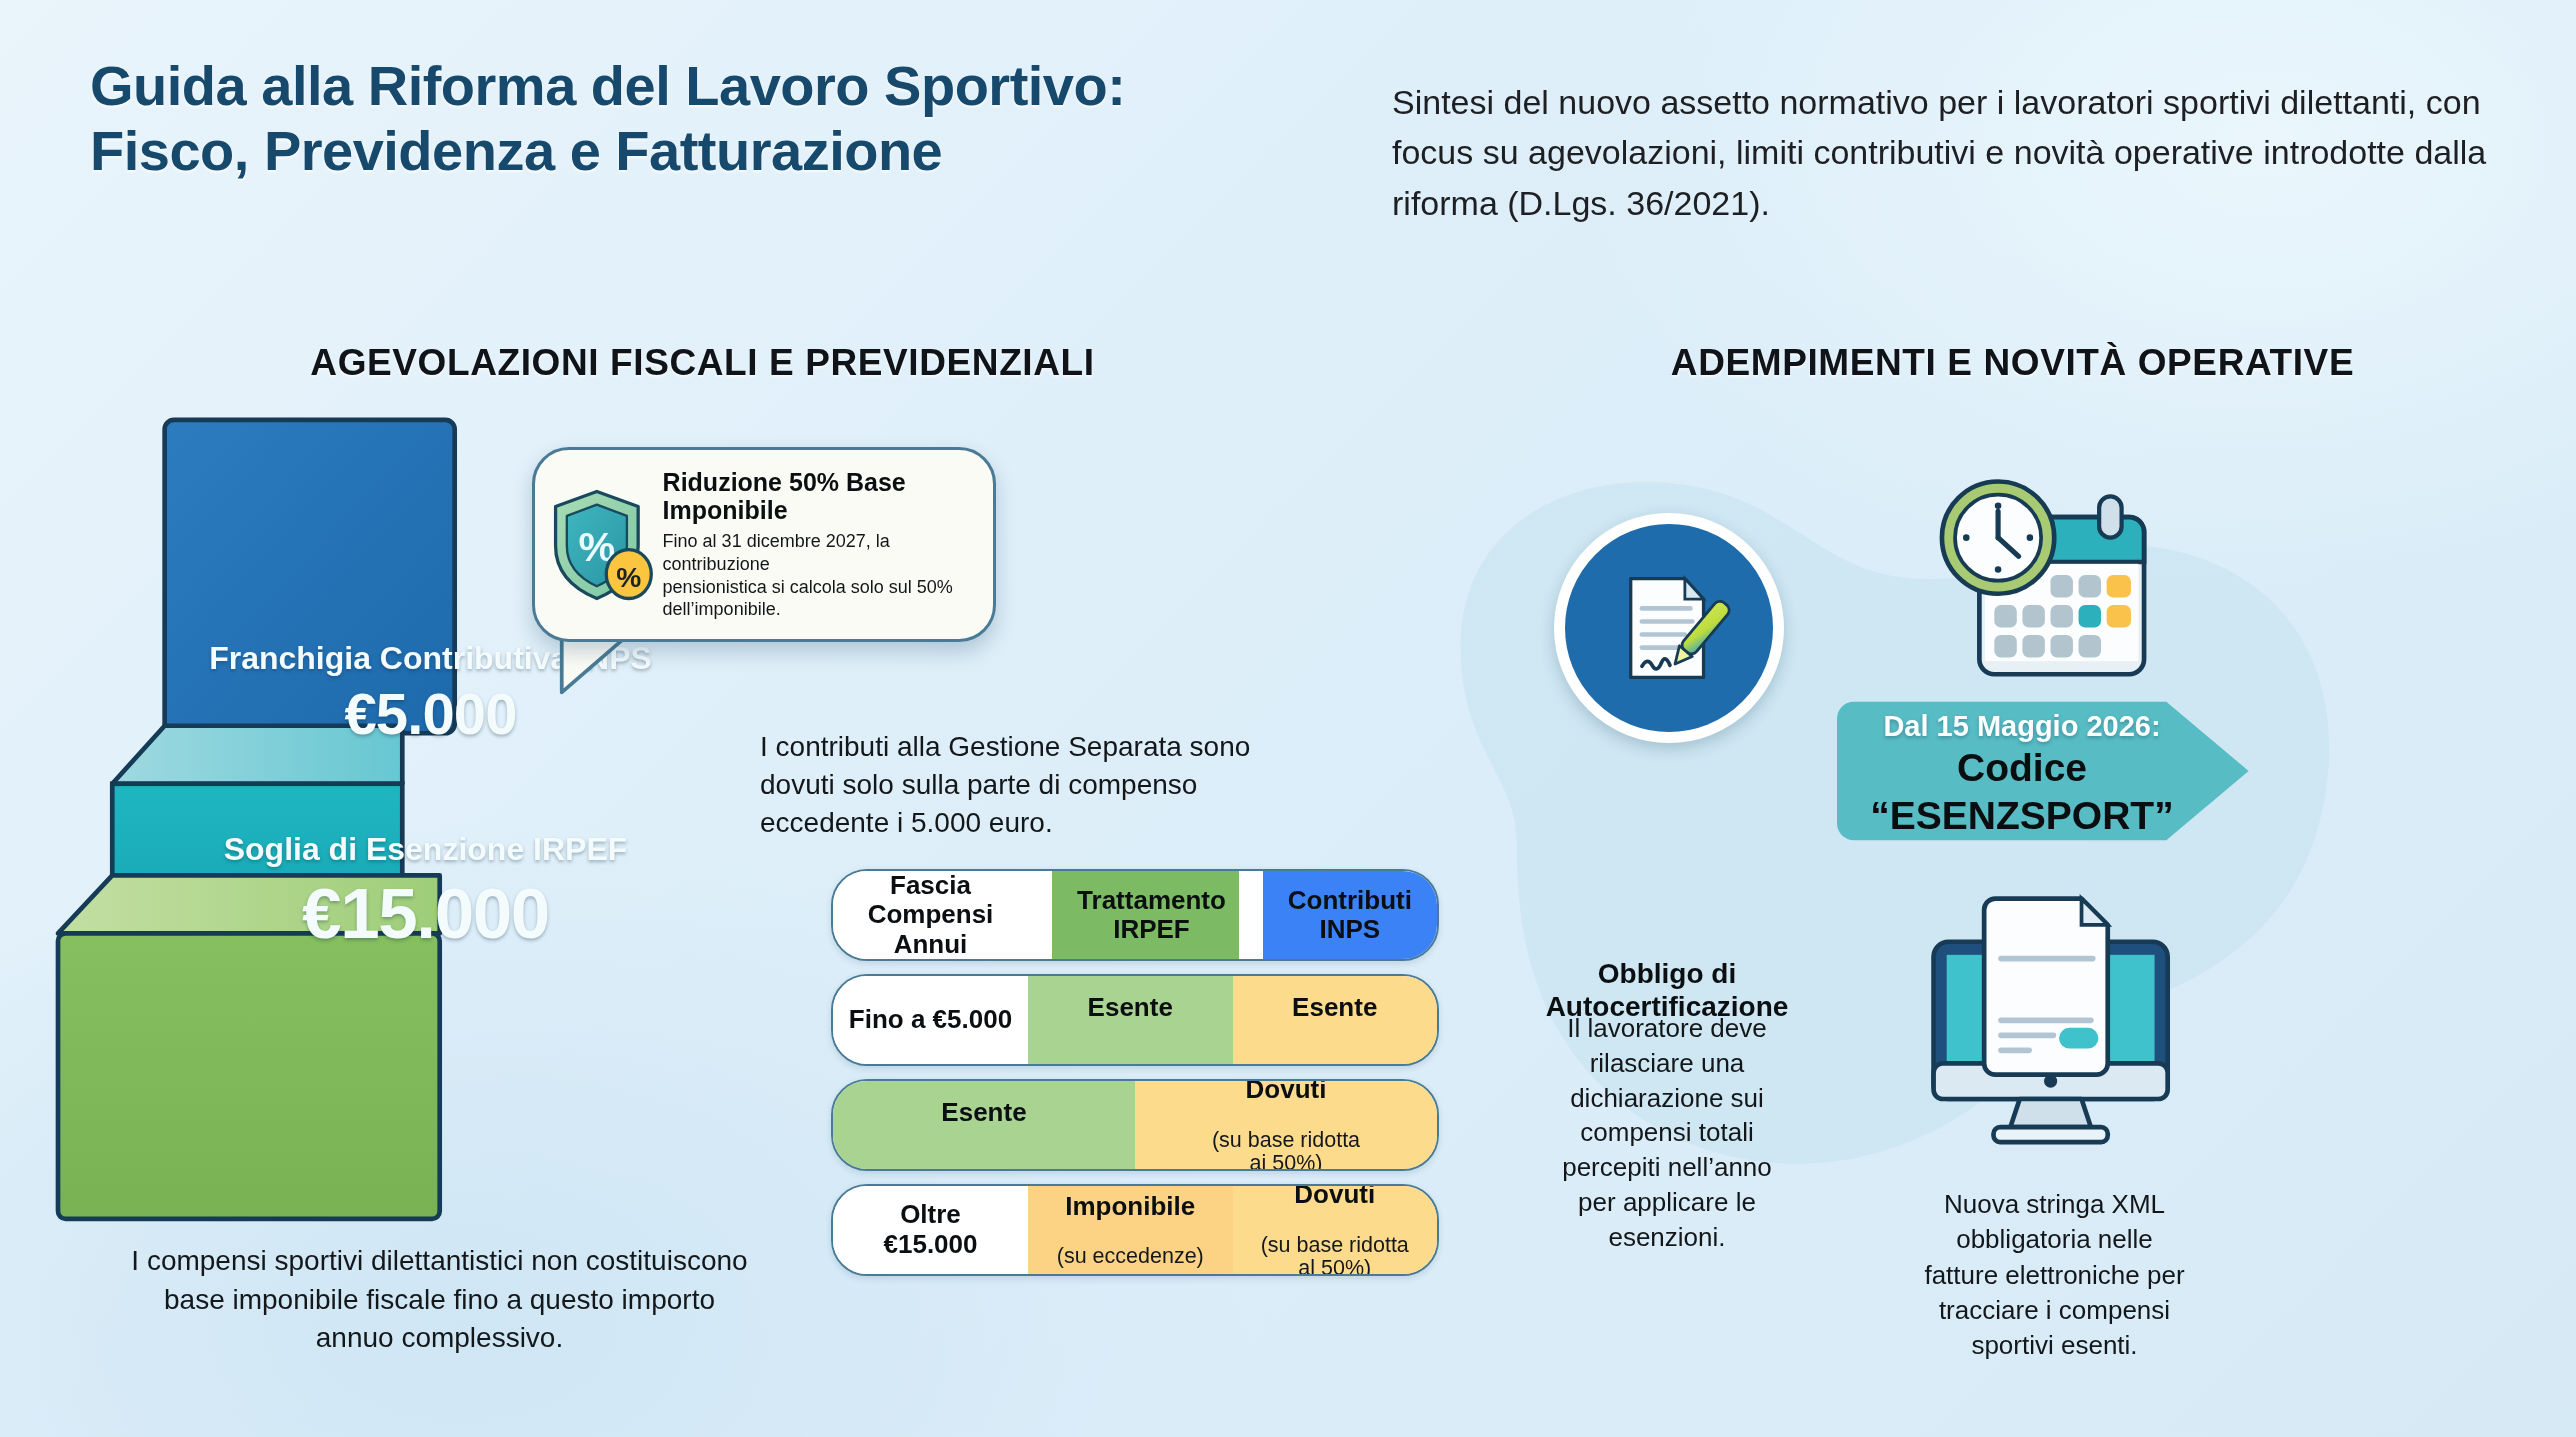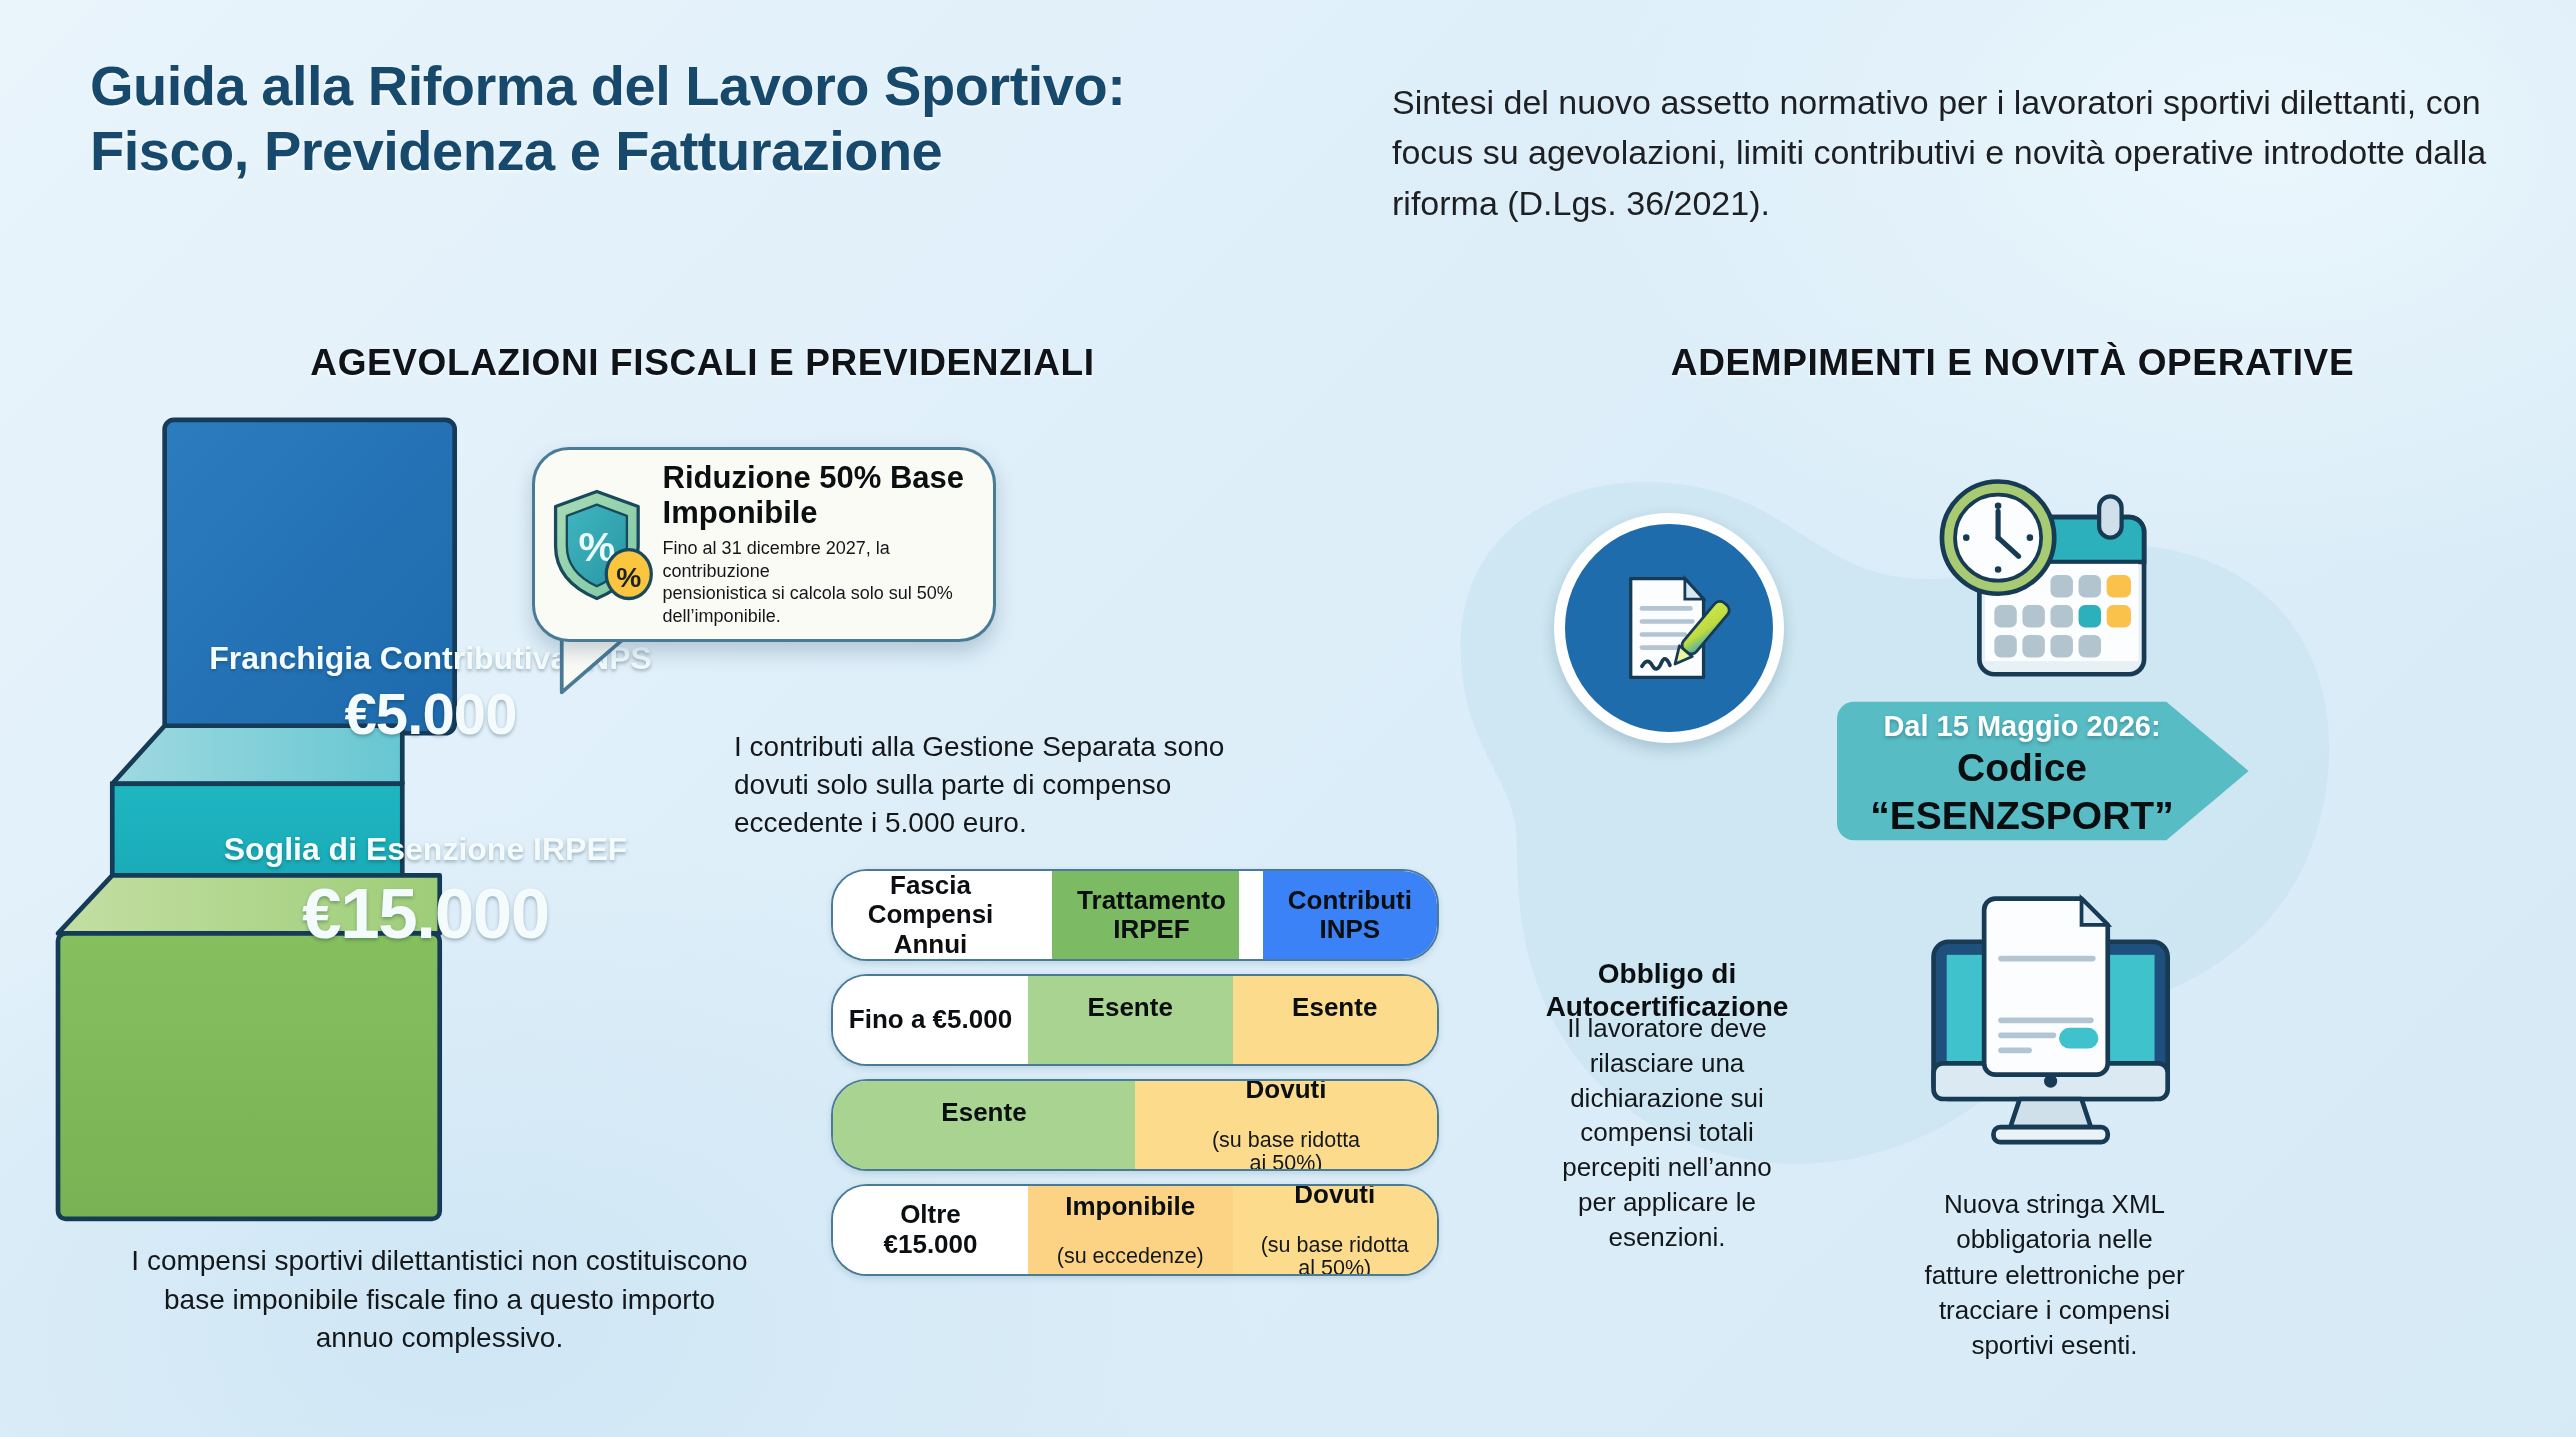--- a/index.html
+++ b/index.html
@@ -98,32 +98,32 @@
     box-sizing: border-box;
   }
   #callout-tail {
     position: absolute;
     left: 558px; top: 625px;
     width: 112px; height: 75px;
   }
   #shield-icon-wrap { flex: 0 0 109px; height: 122px; position: relative; }
   #callout-text { flex: 1; padding-left: 5.6px; }
   #callout-title {
-    font-size: 31px; font-weight: bold; color: #0c0f12;
+    font-size: 25px; font-weight: bold; color: #0c0f12;
     line-height: 1.12; margin-bottom: 6px;
   }
   #callout-body {
     font-size: 18px; color: #14171a; line-height: 1.26;
     white-space: pre-line;
   }
 
   
   #side-note {
     position: absolute;
-    left: 734px; top: 728px;
+    left: 760px; top: 728px;
     width: 552px;
     font-size: 28px;
     line-height: 1.36;
     color: #14171a;
     white-space: pre-line;
   }
 
   
   #table {
     position: absolute;

